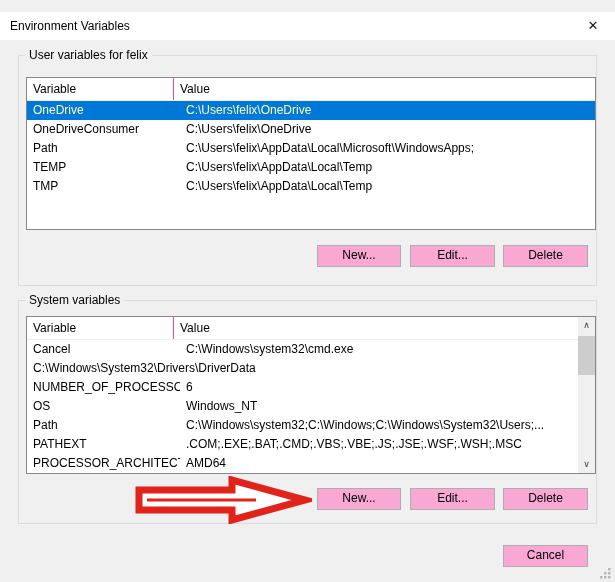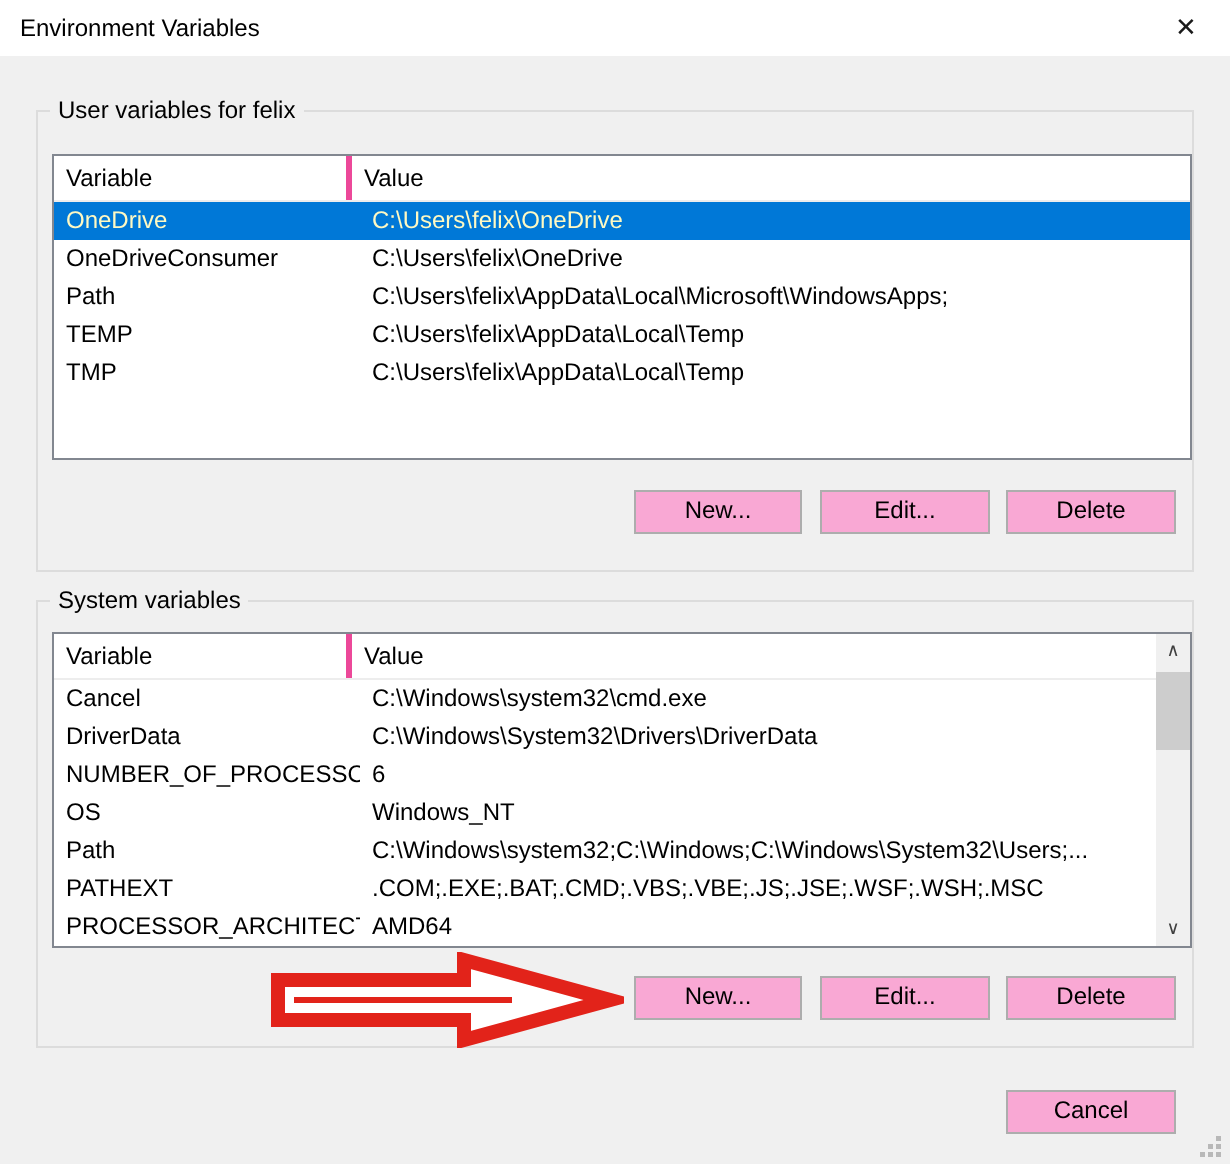--- a/index.html
+++ b/index.html
@@ -1,41 +1,41 @@
 <!DOCTYPE html>
 <html><head>
 <meta charset="utf-8">
 <style>
   html,body { margin:0; padding:0; background:#fff; }
   .window {
     position:relative; width:615px; height:582px;
     background:#f0f0f0; overflow:hidden;
     font-family:"Liberation Sans", sans-serif; font-size:12px; color:#000;
   }
-  .titlebar { position:absolute; left:0; top:0; width:615px; height:28px; background:#ffffff; }
+  .titlebar { position:absolute; left:0; top:12px; width:615px; height:28px; background:#ffffff; }
   .title { position:absolute; left:10px; top:7px; font-size:12px; color:#000; }
   .close-btn {
     position:absolute; right:9px; top:4px; width:26px; height:20px;
     text-align:center; line-height:20px; font-size:13px; color:#1a1a1a;
   }
   .group { position:absolute; border:1px solid #dcdcdc; box-sizing:border-box; }
   #user-group   { left:18px; top:55px;  width:579px; height:231px; }
   #system-group { left:18px; top:300px; width:579px; height:224px; }
   .group-label {
     position:absolute; top:-8px; left:6px; background:#f0f0f0;
     padding:0 4px; line-height:15px; white-space:nowrap;
   }
   .listview {
     position:absolute; background:#ffffff; border:1px solid #828790;
     box-sizing:border-box; overflow:hidden;
   }
   #user-table   { left:7px; top:21px; width:570px; height:153px; }
   #system-table { left:7px; top:15px; width:570px; height:158px; }
   .lv-header { display:flex; height:22px; border-bottom:1px solid #ededed; }
-  .lv-header .hc1 { width:140px; border-right:3px solid #ec4899; padding-left:6px; line-height:22px; }
+  .lv-header .hc1 { width:140px; border-right:1px solid #ec4899; padding-left:6px; line-height:22px; }
   .lv-header .hc2 { flex:1; padding-left:6px; line-height:22px; }
   .with-scroll .lv-header, .with-scroll .lv-row { margin-right:17px; }
   .lv-row { display:flex; height:19px; line-height:19px; white-space:nowrap; }
   .lv-row .c1 { width:147px; padding-left:6px; flex-shrink:0; overflow:hidden; }
   .lv-row .c2 { flex:1; padding-left:6px; overflow:hidden; }
   .lv-row.selected { background:#0078d7; color:#fef9c3; }
   .scrollbar {
     position:absolute; top:0; right:0; bottom:0; width:17px; background:#f0f0f0;
   }
   .sb-btn { position:absolute; left:0; width:17px; height:17px; text-align:center;
@@ -113,21 +113,20 @@
     <div class="listview with-scroll" id="system-table">
       <div class="lv-header">
         <span class="hc1">Variable</span>
         <span class="hc2">Value</span>
       </div>
       <div class="lv-row">
         <span class="c1">Cancel</span>
         <span class="c2">C:\Windows\system32\cmd.exe</span>
       </div>
       <div class="lv-row">
-        <span class="c1">DriverData</span>
         <span class="c2">C:\Windows\System32\Drivers\DriverData</span>
       </div>
       <div class="lv-row">
         <span class="c1">NUMBER_OF_PROCESSORS</span>
         <span class="c2">6</span>
       </div>
       <div class="lv-row">
         <span class="c1">OS</span>
         <span class="c2">Windows_NT</span>
       </div>

